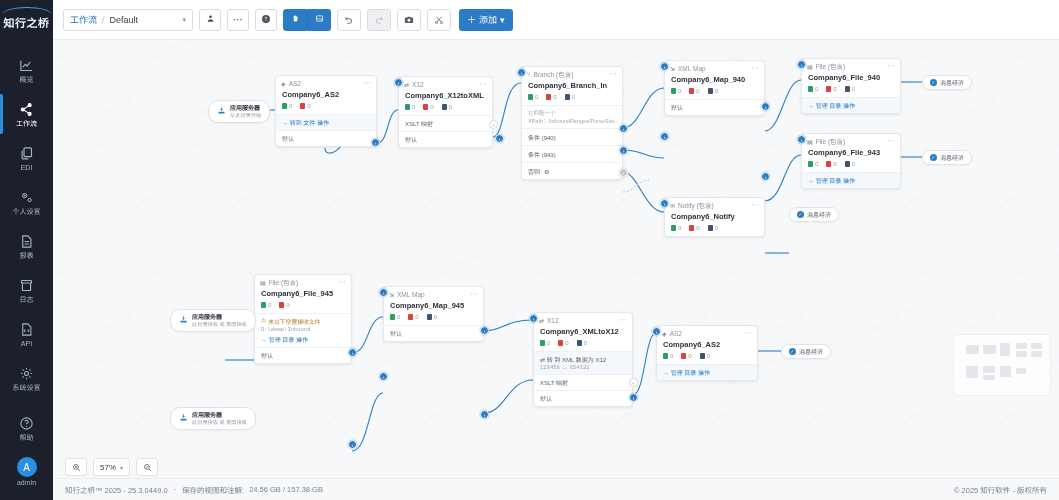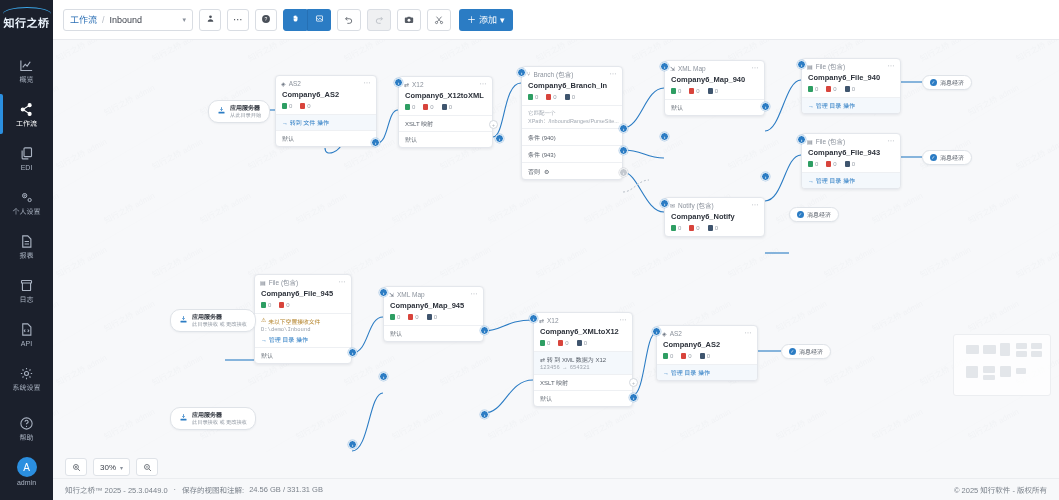--- a/index.html
+++ b/index.html
@@ -319,21 +319,21 @@
       </div>
     </div>
   </aside>
 
   <section class="main">
 
     <header class="topbar">
       <div class="wf-select">
         <span class="crumb">工作流</span>
         <span class="sep">/</span>
-        <span class="val">Inbound</span>
+        <span class="val">Default</span>
         <span class="caret">▾</span>
       </div>
       <div class="tb-btn">
         <span>
           <svg width="9" height="9" viewBox="0 0 24 24" fill="currentColor">
               <circle cx="12" cy="7.5" r="3.6"></circle>
               <path d="M4.5 20.5c0-4.1 3.4-6.5 7.5-6.5s7.5 2.4 7.5 6.5z"></path>
             </svg>
         </span>
       </div>
@@ -927,34 +927,34 @@
     <div class="zoombar">
       <div class="zb-btn">
         <span>
           <svg width="9" height="9" viewBox="0 0 24 24" fill="none" stroke="currentColor" stroke-width="2.2">
               <circle cx="10.5" cy="10.5" r="6.5"></circle>
               <path d="M15.5 15.5L21 21M8 10.5h5M10.5 8v5"></path>
             </svg>
         </span>
       </div>
       <div class="zb-level">
-        <span>30%</span>
+        <span>57%</span>
         <span style="font-size:6px;color:#8a919c;">▾</span>
       </div>
       <div class="zb-btn">
         <span>
           <svg width="9" height="9" viewBox="0 0 24 24" fill="none" stroke="currentColor" stroke-width="2.2">
               <circle cx="10.5" cy="10.5" r="6.5"></circle>
               <path d="M15.5 15.5L21 21M8 10.5h5"></path>
             </svg>
         </span>
       </div>
     </div>
 
     <footer class="statusbar">
       <span>知行之桥™ 2025 - 25.3.0449.0</span>
       <span style="margin:0 6px;">·</span>
       <span class="sb-link">保存的视图和注解:</span>
-      <span style="margin-left:5px;">24.56 GB / 331.31 GB</span>
+      <span style="margin-left:5px;">24.56 GB / 157.38 GB</span>
       <span class="rgt">© 2025 知行软件 - 版权所有</span>
     </footer>
   </section>
 </div>
 
 </body></html>

